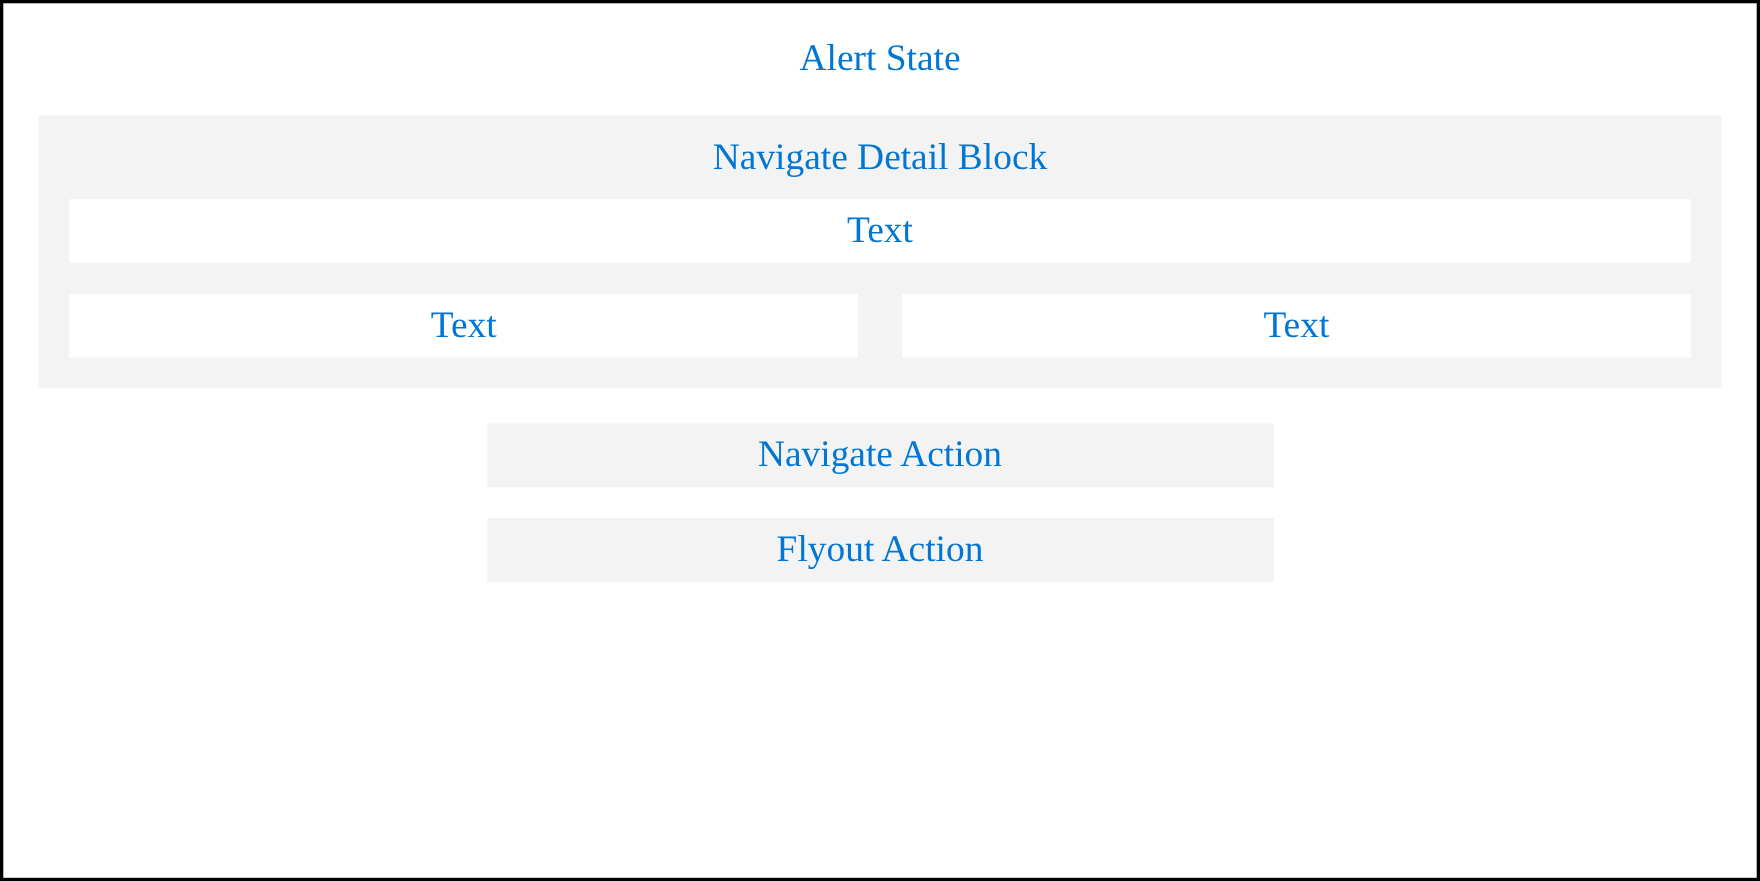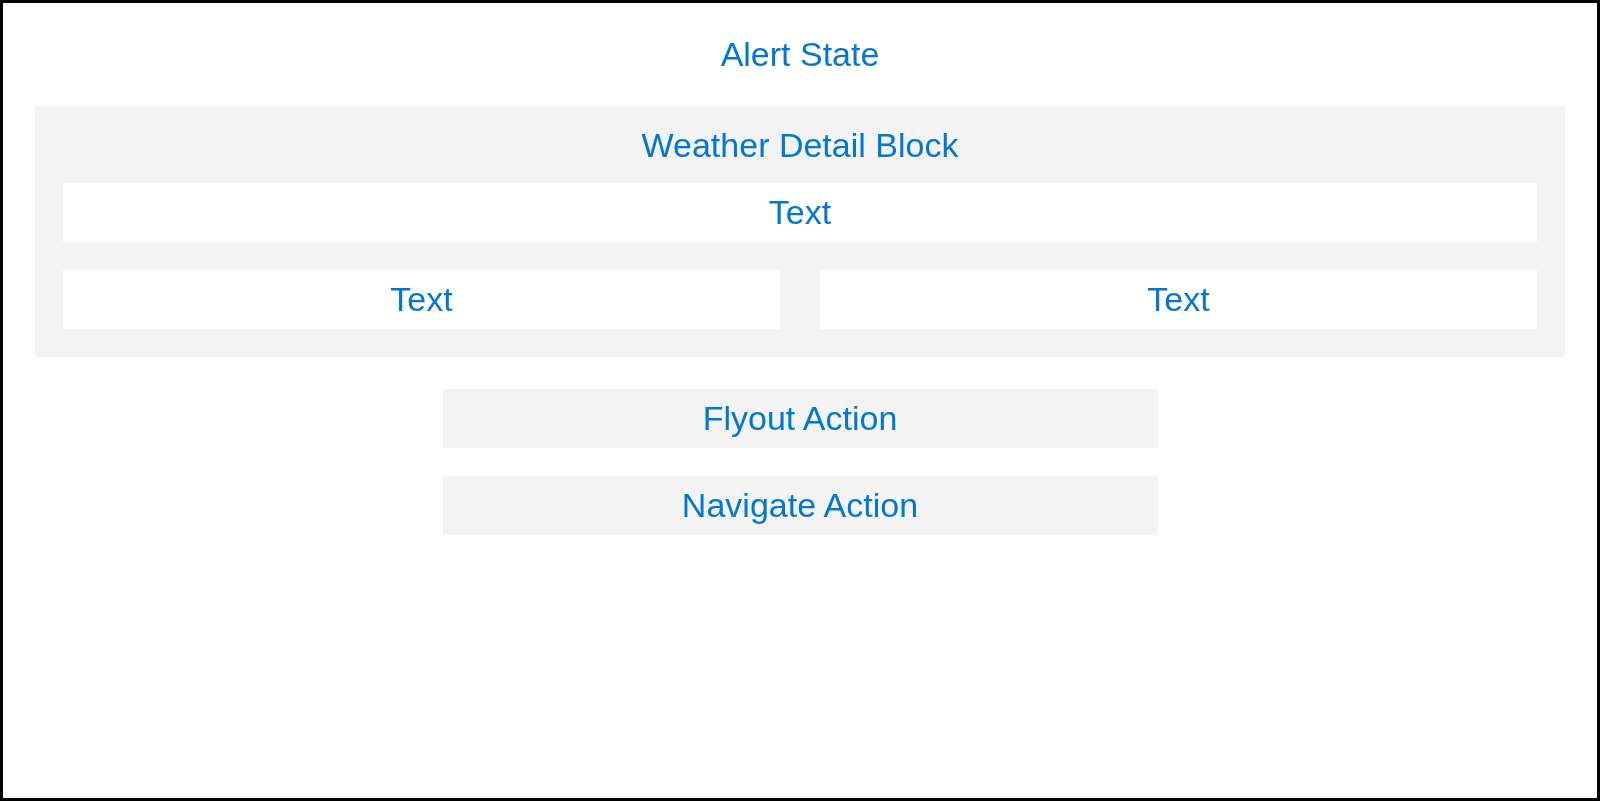--- a/index.html
+++ b/index.html
@@ -1,18 +1,19 @@
 <!DOCTYPE html>
 <html><head>
   <meta charset="utf-8">
   <style>
     * {
       margin: 0;
       padding: 0;
       box-sizing: border-box;
+      font-family: Liberation Serif, serif;
     }
     body {
       font-family: -apple-system, BlinkMacSystemFont, "Segoe UI", Helvetica, Arial, sans-serif;
       background: #ffffff;
       width: 1600px;
       height: 801px;
     }
     .outer-frame {
       border: 3px solid #000000;
       width: 100%;
@@ -70,28 +71,28 @@
     }
   </style>
 </head>
 <body>
 
 <div class="outer-frame">
   <div class="title">Alert State</div>
 
 
   <div class="block">
-    <div class="block-title">Weather Detail Block</div>
+    <div class="block-title">Navigate Detail Block</div>
     <div class="inner-box">Text</div>
     <div class="row">
       <div class="inner-box">Text</div>
       <div class="inner-box">Text</div>
     </div>
   </div>
 
   <div class="action-row">
-    <div class="action-box">Flyout Action</div>
+    <div class="action-box">Navigate Action</div>
   </div>
 
   <div class="action-row">
-    <div class="action-box">Navigate Action</div>
+    <div class="action-box">Flyout Action</div>
   </div>
 </div>
 
 </body></html>

